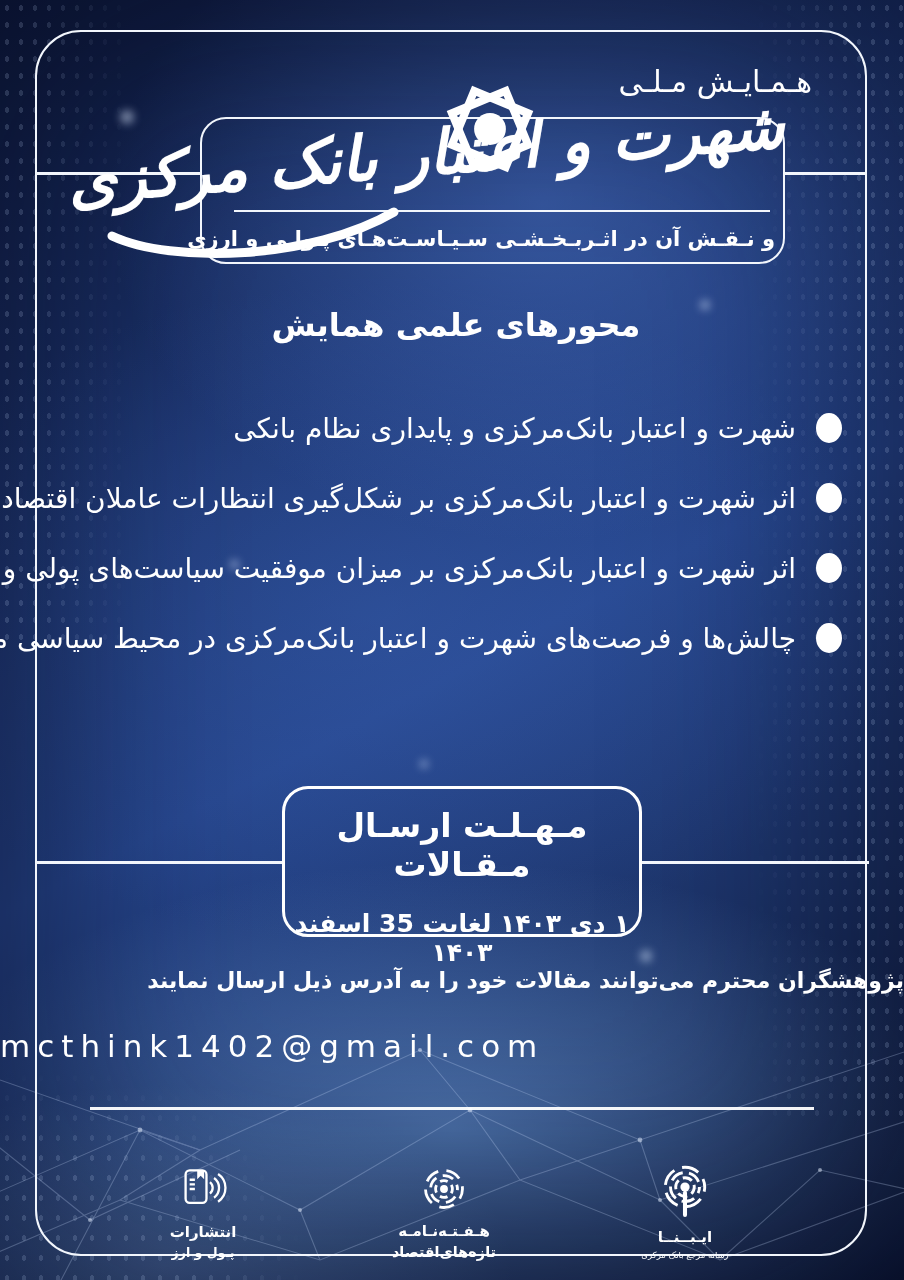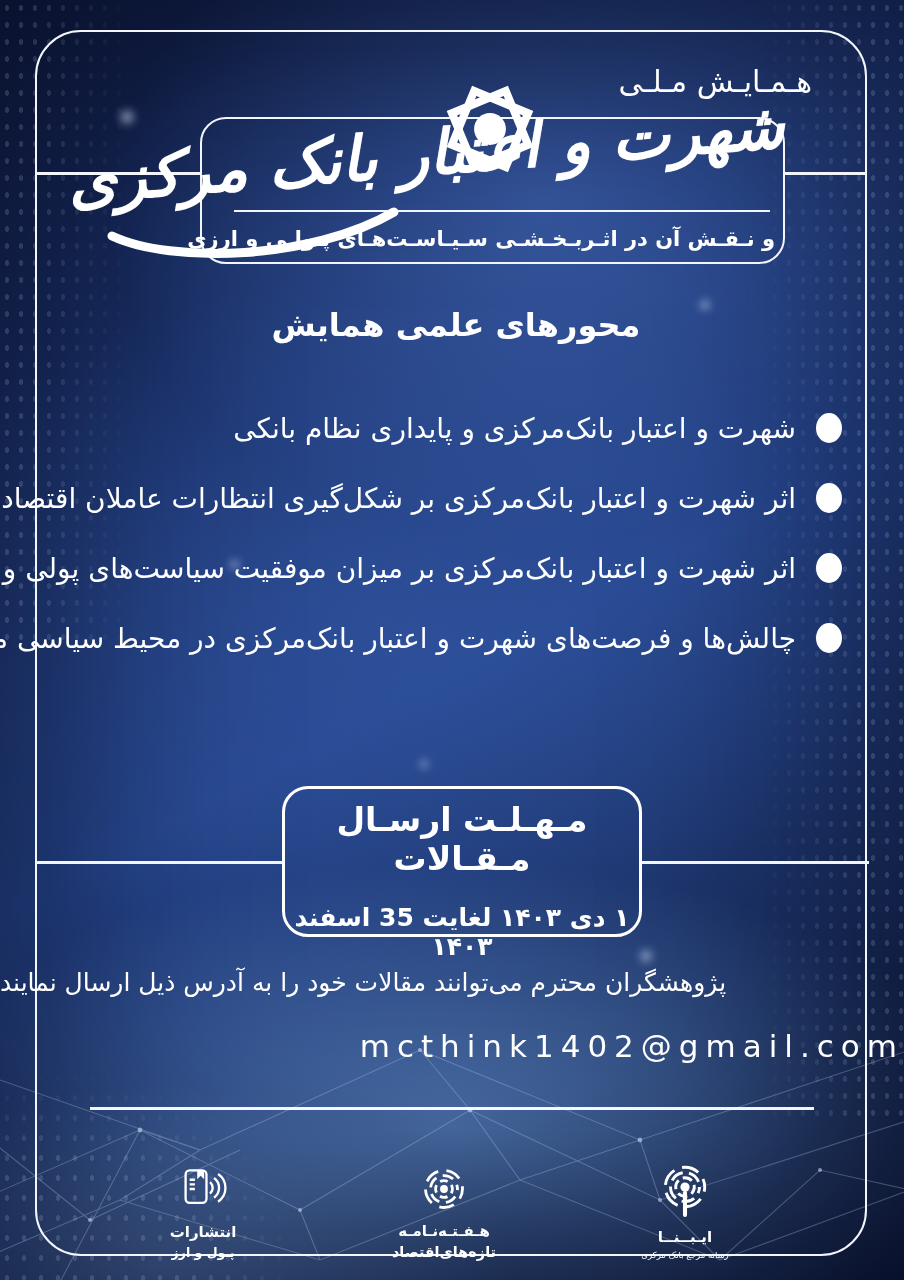--- a/index.html
+++ b/index.html
@@ -48,26 +48,26 @@
     font-size:32px;font-weight:bold;direction:rtl;padding-left:8px;}
   .topics{position:absolute;top:412px;right:62px;left:48px;direction:rtl;}
   .topic{display:flex;align-items:center;height:32px;margin-bottom:38px;}
   .bullet{flex:none;width:26px;height:30px;border-radius:50%;background:#ffffff;margin-left:20px;}
   .topic-text{font-size:28px;font-weight:normal;white-space:nowrap;}
 
   .dl-left{top:861px;left:37px;width:245px;height:3px;}
   .dl-right{top:861px;left:641px;width:228px;height:3px;}
   .deadline-box{position:absolute;left:282px;top:786px;width:360px;height:151px;
     border:3.5px solid #ffffff;border-radius:26px;box-sizing:border-box;text-align:center;direction:rtl;}
-  .deadline-title{margin-top:11px;font-size:33px;font-weight:bold;}
+  .deadline-title{margin-top:17px;font-size:33px;font-weight:bold;}
   .deadline-range{margin-top:25px;font-size:25px;font-weight:bold;}
 
-  .note{position:absolute;top:968px;left:0;right:0;text-align:left;
-    font-size:25px;font-weight:normal;direction:rtl;}
-  .email{position:absolute;top:1028px;left:0;right:0;text-align:right;direction:ltr;
+  .note{position:absolute;top:968px;left:0;right:0;text-align:right;
+    font-size:22px;font-weight:bold;direction:rtl;}
+  .email{position:absolute;top:1028px;left:0;right:0;text-align:left;direction:ltr;
     font-size:31px;letter-spacing:7px;font-weight:400;}
   .email-divider{top:1107px;left:90px;width:724px;height:2.5px;background:rgba(255,255,255,.95);}
 
   .sponsors{position:absolute;left:150px;top:1138px;width:588px;height:122px;
     display:flex;flex-direction:row;direction:rtl;justify-content:space-between;align-items:flex-end;}
   .sponsor{display:flex;flex-direction:column;align-items:center;text-align:right;width:106px;}
   .sponsor svg{display:block;}
   .sponsor .name{font-size:15px;font-weight:bold;margin-top:5px;direction:rtl;white-space:nowrap;}
   .sponsor .sub{font-size:12.5px;font-weight:bold;margin-top:4px;direction:rtl;white-space:nowrap;}
   .sponsor.big{width:150px;}

